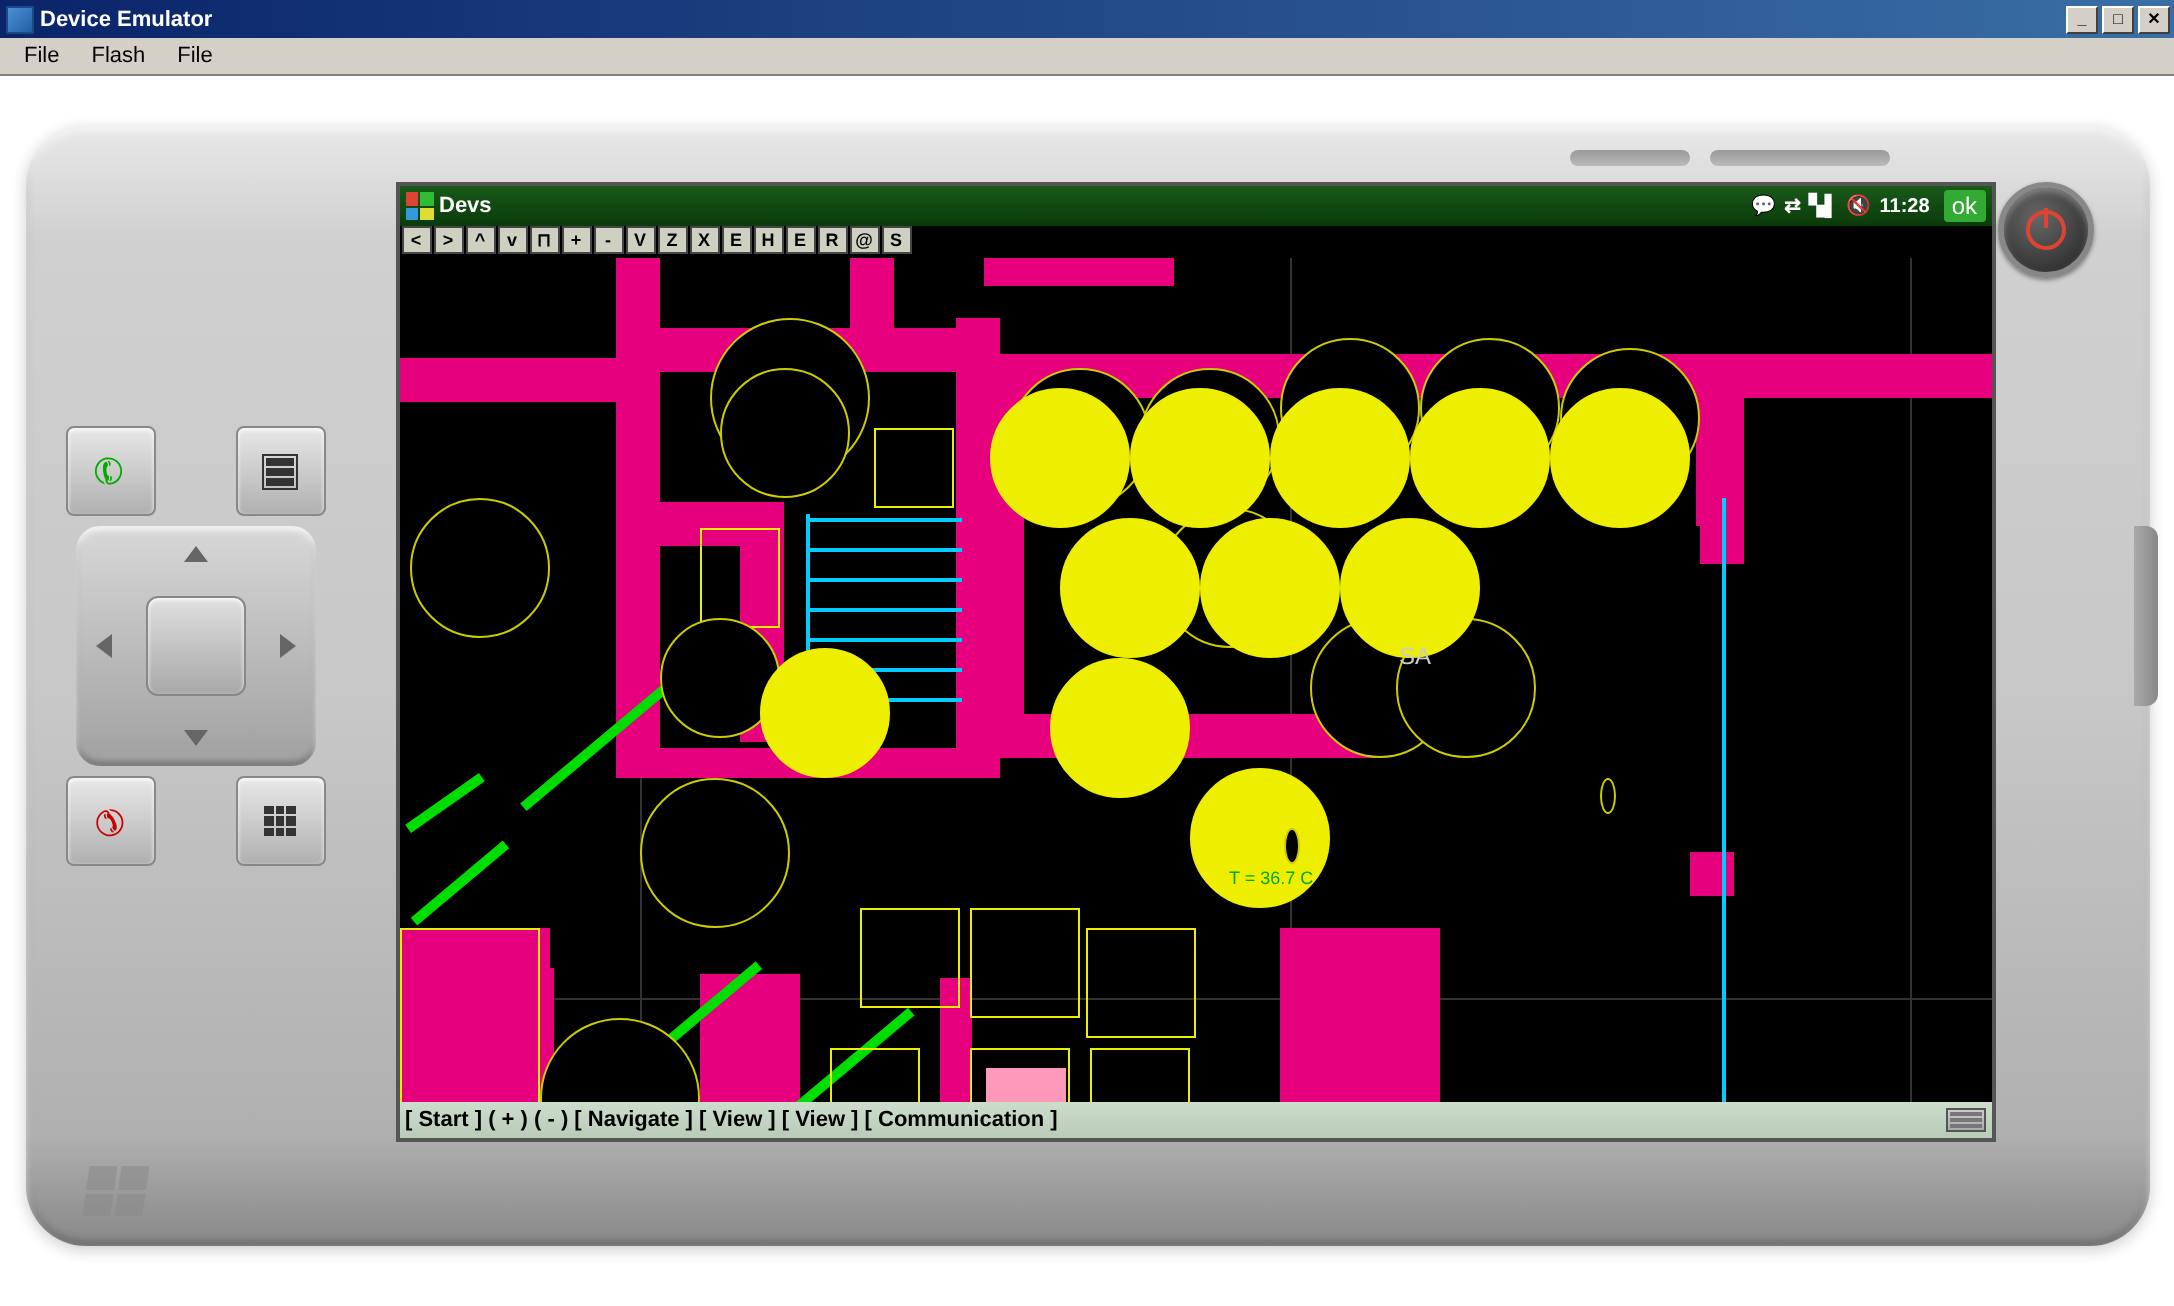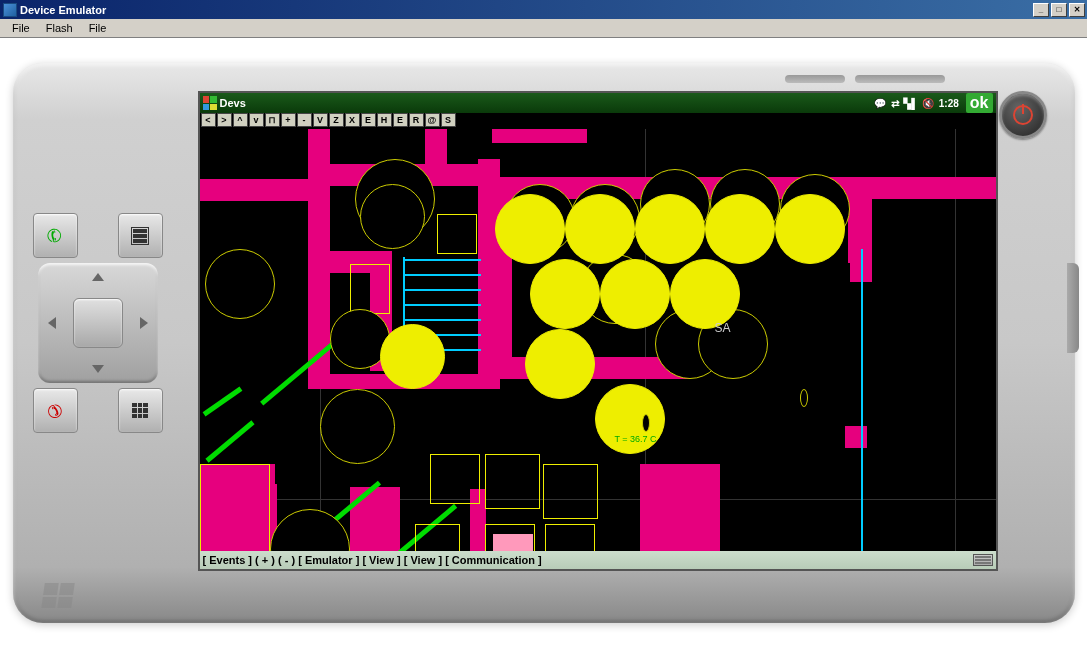--- a/index.html
+++ b/index.html
@@ -51,21 +51,21 @@
 
 .wm-topbar { height: 20px; background: linear-gradient(to bottom, #1a5a1a, #0a3a0a); display: flex; align-items: center; color: white; font-size: 11px; font-weight: bold; padding: 0 3px; }
 .wm-start-icon { width: 14px; height: 14px; margin-right: 3px; display: grid; grid-template: 1fr 1fr / 1fr 1fr; gap: 1px; }
 .wm-start-icon div:nth-child(1) { background: #d43; }
 .wm-start-icon div:nth-child(2) { background: #3b3; }
 .wm-start-icon div:nth-child(3) { background: #39d; }
 .wm-start-icon div:nth-child(4) { background: #dd3; }
 .wm-topbar-spacer { flex: 1; }
 .wm-status-icons { display: flex; align-items: center; gap: 4px; font-size: 10px; }
 .wm-status-icons span { display: inline-flex; align-items: center; }
-.wm-ok { background: #3a3; color: white; font-weight: bold; padding: 1px 4px; font-size: 16px; border-radius: 2px; margin-left: 3px; text-align: center; }
+.wm-ok { background: #3a3; color: white; font-weight: normal; padding: 1px 4px; font-size: 12px; border-radius: 2px; margin-left: 3px; text-align: center; }
 
 
 .toolbar-strip { height: 16px; background: #000; display: flex; padding-left: 1px; }
 .tool-btn { width: 15px; height: 14px; background: #d0d0c0; border: 1px solid #444; margin-right: 1px; font-size: 9px; font-weight: bold; display: flex; align-items: center; justify-content: center; color: #000; cursor: pointer; font-family: Arial; }
 
 
 .canvas { flex: 1; background: #000; position: relative; overflow: hidden; }
 .gridline-h { position: absolute; width: 100%; height: 1px; background: #333; }
 .gridline-v { position: absolute; height: 100%; width: 1px; background: #333; }
 
@@ -181,21 +181,21 @@
             <div></div>
             <div></div>
           </div>
         <span>Devs</span>
         <div class="wm-topbar-spacer"></div>
         <div class="wm-status-icons">
           <span>💬</span>
           <span>⇄</span>
           <span>▚▌</span>
           <span>🔇</span>
-          <span>1:28</span>
+          <span>11:28</span>
           <span class="wm-ok">ok</span>
         </div>
       </div>
 
       <div class="toolbar-strip">
         <div class="tool-btn">&lt;</div>
         <div class="tool-btn">&gt;</div>
         <div class="tool-btn">^</div>
         <div class="tool-btn">v</div>
         <div class="tool-btn">⊓</div>
@@ -294,29 +294,29 @@
         <div class="circle circ-yellow-fill" style="left:330px;top:130px;width:70px;height:70px"></div>
         <div class="circle circ-yellow-fill" style="left:400px;top:130px;width:70px;height:70px"></div>
         <div class="circle circ-yellow-fill" style="left:470px;top:130px;width:70px;height:70px"></div>
         <div class="circle circ-yellow-fill" style="left:325px;top:200px;width:70px;height:70px"></div>
         <div class="circle circ-yellow-fill" style="left:395px;top:255px;width:70px;height:70px"></div>
         <div class="circle circ-yellow-fill" style="left:180px;top:195px;width:65px;height:65px"></div>
 
         <div class="circle circ-yellow-outline" style="left:600px;top:260px;width:8px;height:18px"></div>
         <div class="circle circ-yellow-outline" style="left:442px;top:285px;width:8px;height:18px"></div>
 
-        <div class="graphics-label" style="left:515px;top:192px">SA</div>
+        <div class="graphics-label" style="left:500px;top:192px">SA</div>
         <div class="graphics-label small" style="left:415px;top:305px">T = 36.7 C</div>
       </div>
 
       <div class="wm-bottombar">
-        <span class="cmd-item">[ Events ]</span>&nbsp;
+        <span class="cmd-item">[ Start ]</span>&nbsp;
         <span class="cmd-item">(   +   )</span>&nbsp;
         <span class="cmd-item">(   -   )</span>&nbsp;
-        <span class="cmd-item">[ Emulator ]</span>&nbsp;
+        <span class="cmd-item">[ Navigate ]</span>&nbsp;
         <span class="cmd-item">[ View ]</span>&nbsp;
         <span class="cmd-item">[ View ]</span>&nbsp;
         <span class="cmd-item">[ Communication ]</span>
         <div class="wm-bottombar-spacer"></div>
         <div class="kb-icon">
             <div></div>
             <div></div>
             <div></div>
           </div>
       </div>

